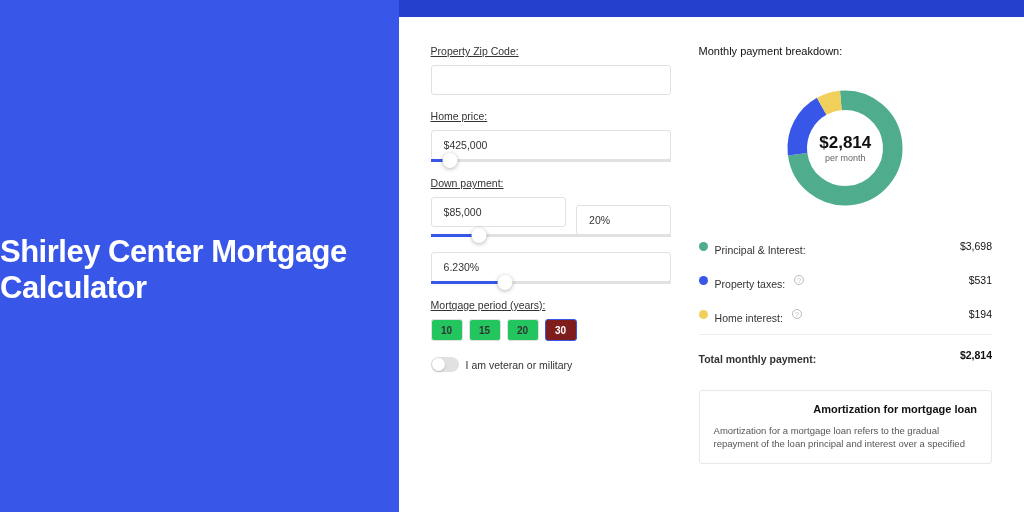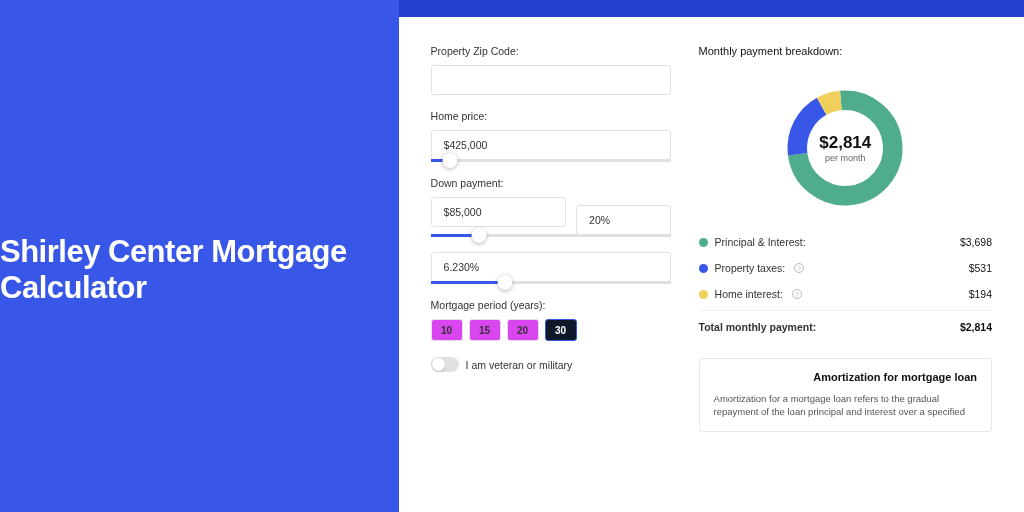--- a/index.html
+++ b/index.html
@@ -3,46 +3,46 @@
 <meta charset="utf-8">
 <style>
 * { margin: 0; padding: 0; box-sizing: border-box; font-family: -apple-system, BlinkMacSystemFont, "Segoe UI", Arial, sans-serif; }
 body { width: 1024px; height: 512px; background: #3856e8; overflow: hidden; }
 .wrap { width: 100%; height: 100%; display: flex; align-items: center; }
 .title { color: #fff; font-size: 31px; font-weight: 700; margin-top: 62px; margin-bottom: 34px; letter-spacing: -0.5px; }
 .card-shadow { background: #2440cc; width: 787px; height: 100%; padding-top: 17px; }
 .card { background: #fff; width: 100%; height: 100%; padding: 28px 32px; display: flex; gap: 28px; }
 .left { width: 240px; flex-shrink: 0; }
 .right { flex: 1; }
-.field-label { font-size: 10.5px; color: #333; margin-bottom: 8px; font-weight: 400; }
+.field-label { font-size: 10.5px; color: #333; margin-bottom: 8px; font-weight: 400; text-decoration: underline; }
 .input { width: 100%; height: 30px; border: 1px solid #e1e1e1; border-radius: 3px; padding: 0 12px; font-size: 10.5px; color: #333; background: #fff; }
 .field { margin-bottom: 15px; position: relative; }
 .slider-track { height: 3px; background: #e1e1e1; width: 100%; margin-top: -1px; position: relative; }
 .slider-fill { position: absolute; left: 0; top: 0; height: 100%; background: #3856e8; }
 .slider-thumb { position: absolute; top: -6px; width: 15px; height: 15px; background: #fff; border-radius: 50%; box-shadow: 0 1px 4px rgba(0,0,0,0.3); transform: translateX(-50%); }
 .row { display: flex; gap: 10px; }
 .row .input:first-child { flex: 1.6; }
 .row .input:last-child { flex: 1; margin-top: 8px; }
 .period-btns { display: flex; gap: 6px; }
-.period-btn { width: 32px; height: 22px; border: 1px solid #e1e1e1; background: #d946ef; border-radius: 3px; font-size: 10px; font-weight: 600; color: #333; display: flex; align-items: center; justify-content: center; cursor: pointer; }
-.period-btn.active { background: #0f172a; color: #fff; border-color: #3856e8; }
+.period-btn { width: 32px; height: 22px; border: 1px solid #e1e1e1; background: #22c55e; border-radius: 3px; font-size: 10px; font-weight: 600; color: #333; display: flex; align-items: center; justify-content: center; cursor: pointer; }
+.period-btn.active { background: #7f1d1d; color: #fff; border-color: #3856e8; }
 .toggle-row { display: flex; align-items: center; gap: 7px; margin-top: 16px; }
 .toggle { width: 28px; height: 15px; background: #e1e1e1; border-radius: 8px; position: relative; }
 .toggle-knob { width: 13px; height: 13px; background: #fff; border-radius: 50%; position: absolute; top: 1px; left: 1px; box-shadow: 0 1px 2px rgba(0,0,0,0.2); }
 .toggle-label { font-size: 10.5px; color: #333; }
 .breakdown-title { font-size: 11px; font-weight: 400; color: #111; margin-bottom: 28px; }
 .donut-wrap { display: flex; justify-content: center; margin-bottom: 18px; position: relative; }
 .donut { width: 126px; height: 126px; }
 .donut-center { position: absolute; top: 50%; left: 50%; transform: translate(-50%, -50%); text-align: center; }
 .donut-amount { font-size: 17px; font-weight: 700; color: #111; }
 .donut-sub { font-size: 9px; color: #666; }
 .legend-row { display: flex; align-items: center; justify-content: space-between; padding: 7px 0; font-size: 10.5px; }
 .legend-left { display: flex; align-items: center; gap: 7px; }
 .legend-dot { width: 9px; height: 9px; border-radius: 50%; }
-.legend-label { color: #333; }
+.legend-label { color: #333; margin-top: 8px; }
 .legend-value { color: #111; font-weight: 400; }
 .legend-row.total { border-top: 1px solid #eee; padding-top: 10px; margin-top: 3px; }
 .legend-row.total .legend-label, .legend-row.total .legend-value { font-weight: 700; }
 .info-icon { width: 10px; height: 10px; border: 1px solid #bbb; border-radius: 50%; font-size: 7px; color: #bbb; display: inline-flex; align-items: center; justify-content: center; margin-left: 2px; }
 .amort-box { border: 1px solid #e8e8e8; border-radius: 3px; padding: 12px 14px; margin-top: 18px; }
 .amort-title { font-size: 11px; font-weight: 700; color: #111; margin-bottom: 9px; text-align: right; }
 .amort-text { font-size: 9.5px; color: #555; line-height: 1.4; }
 </style>
 </head>
 <body>

